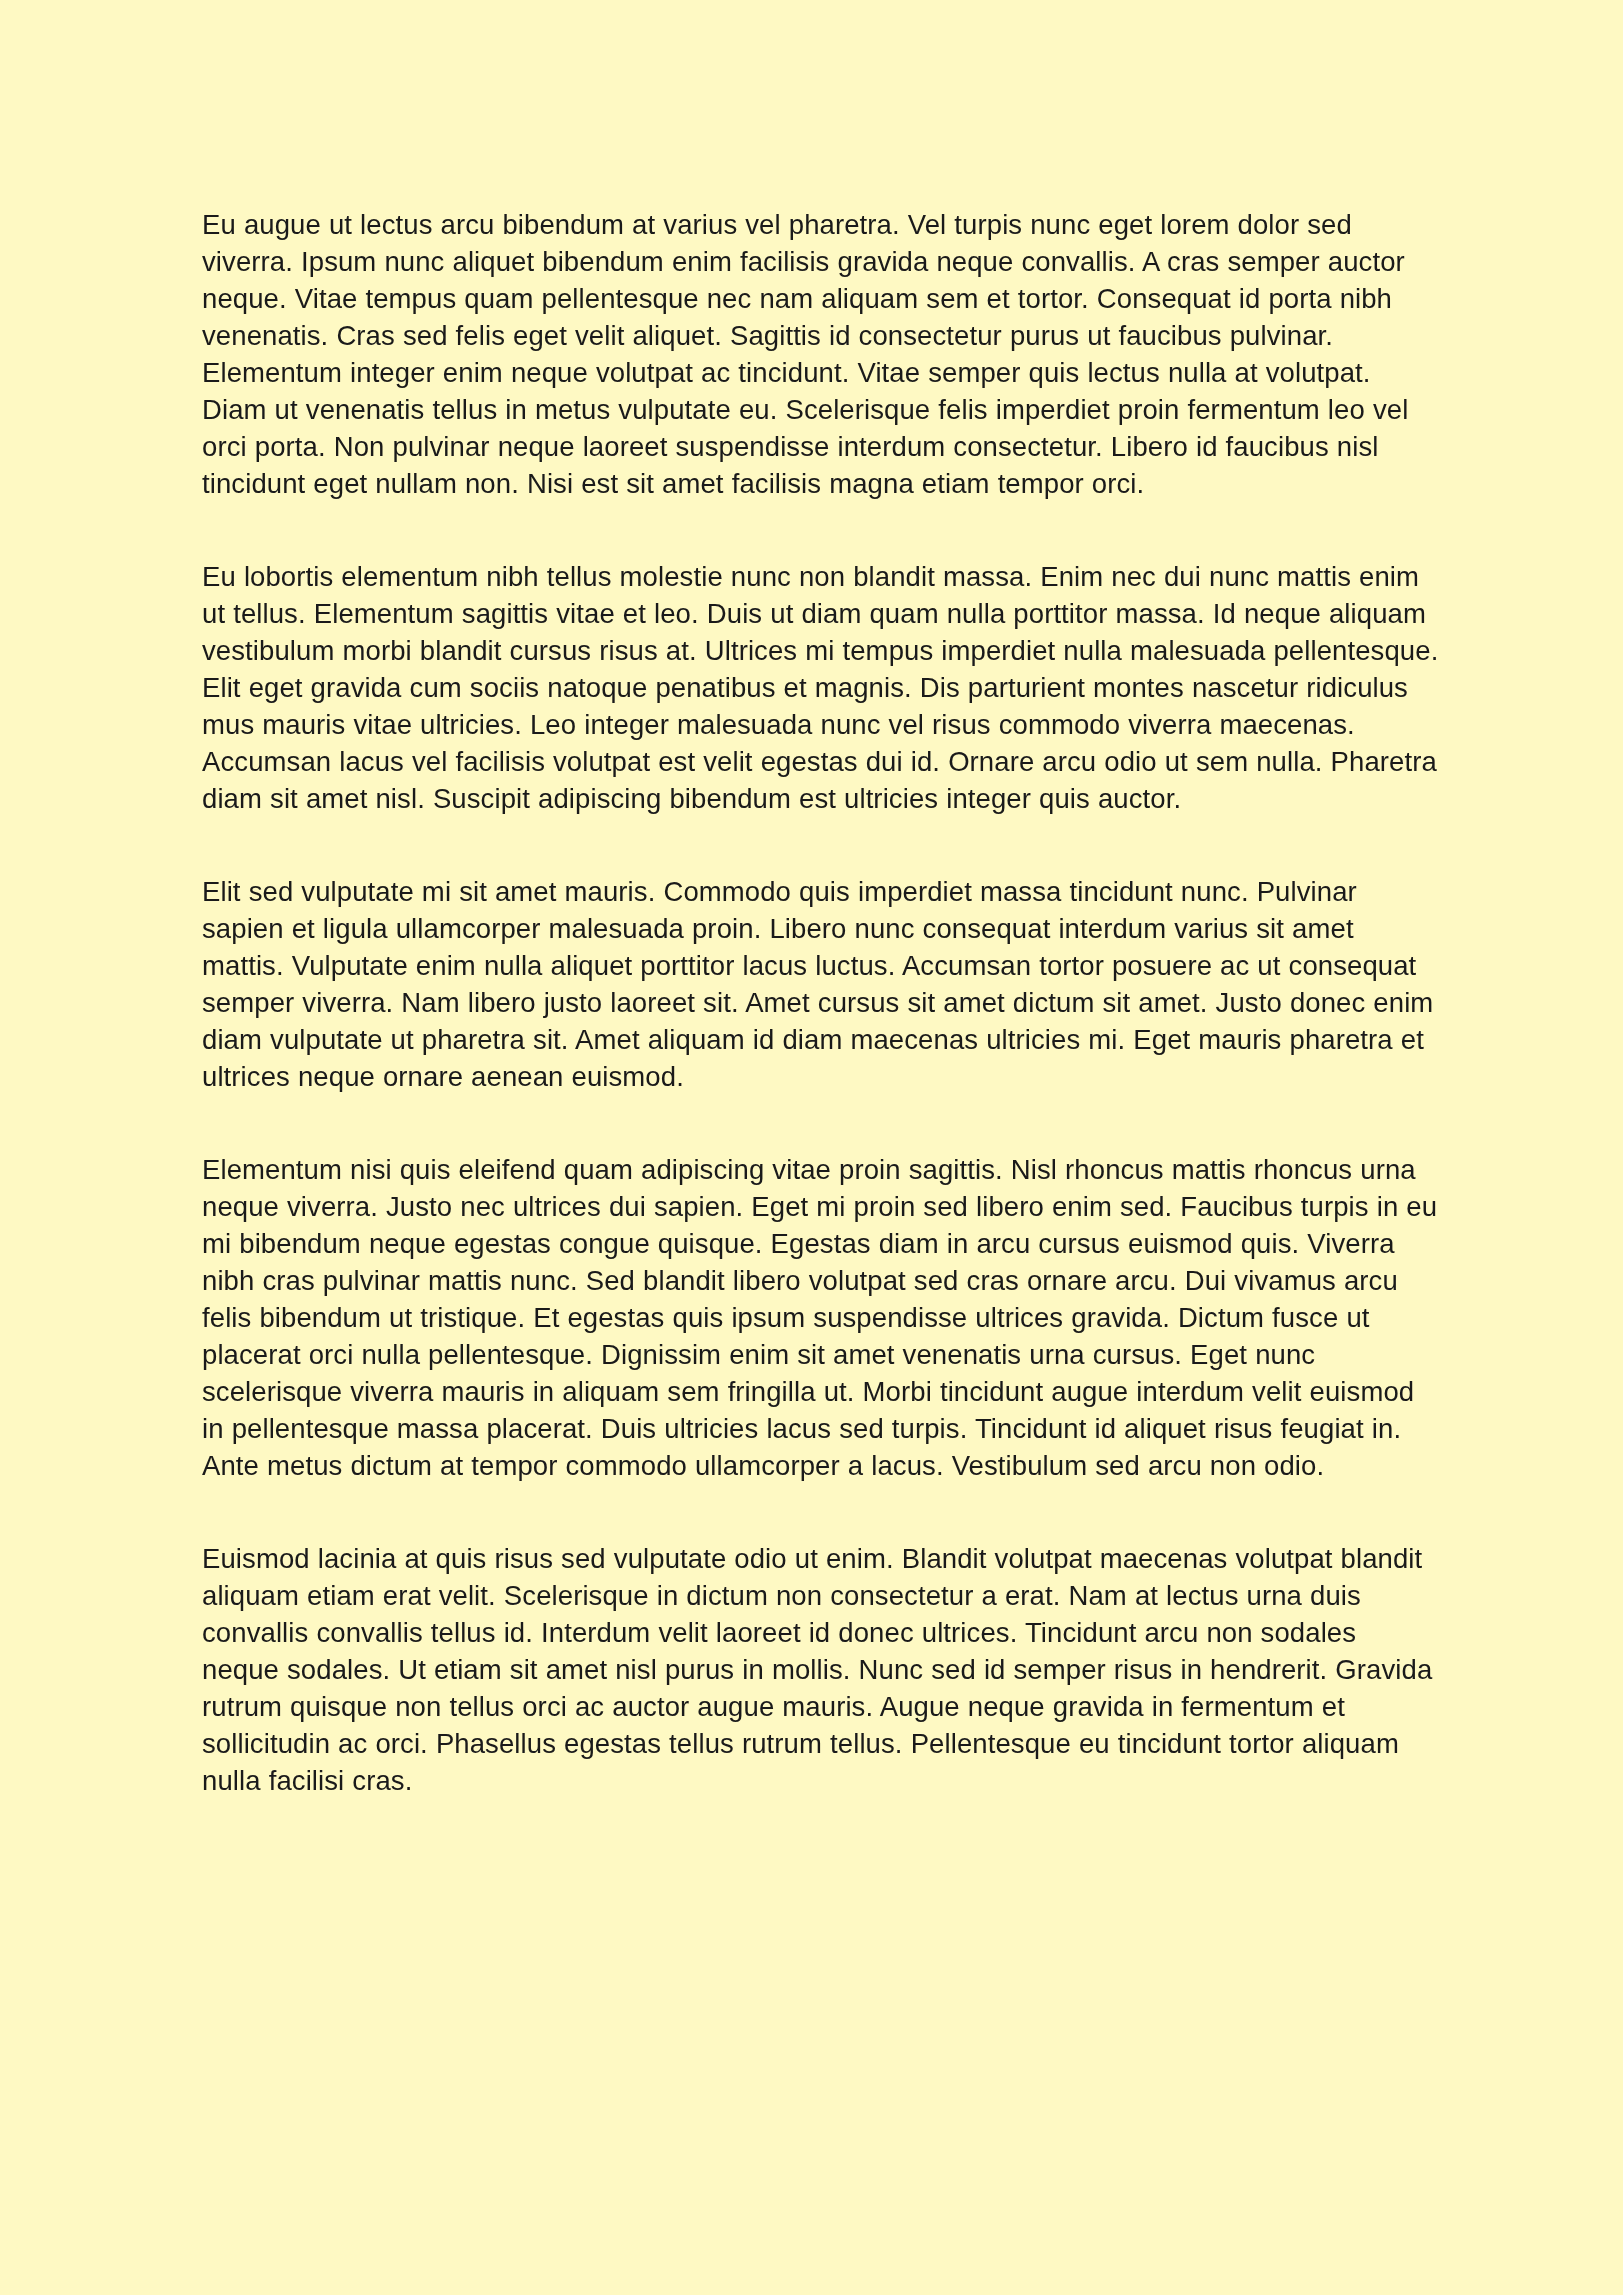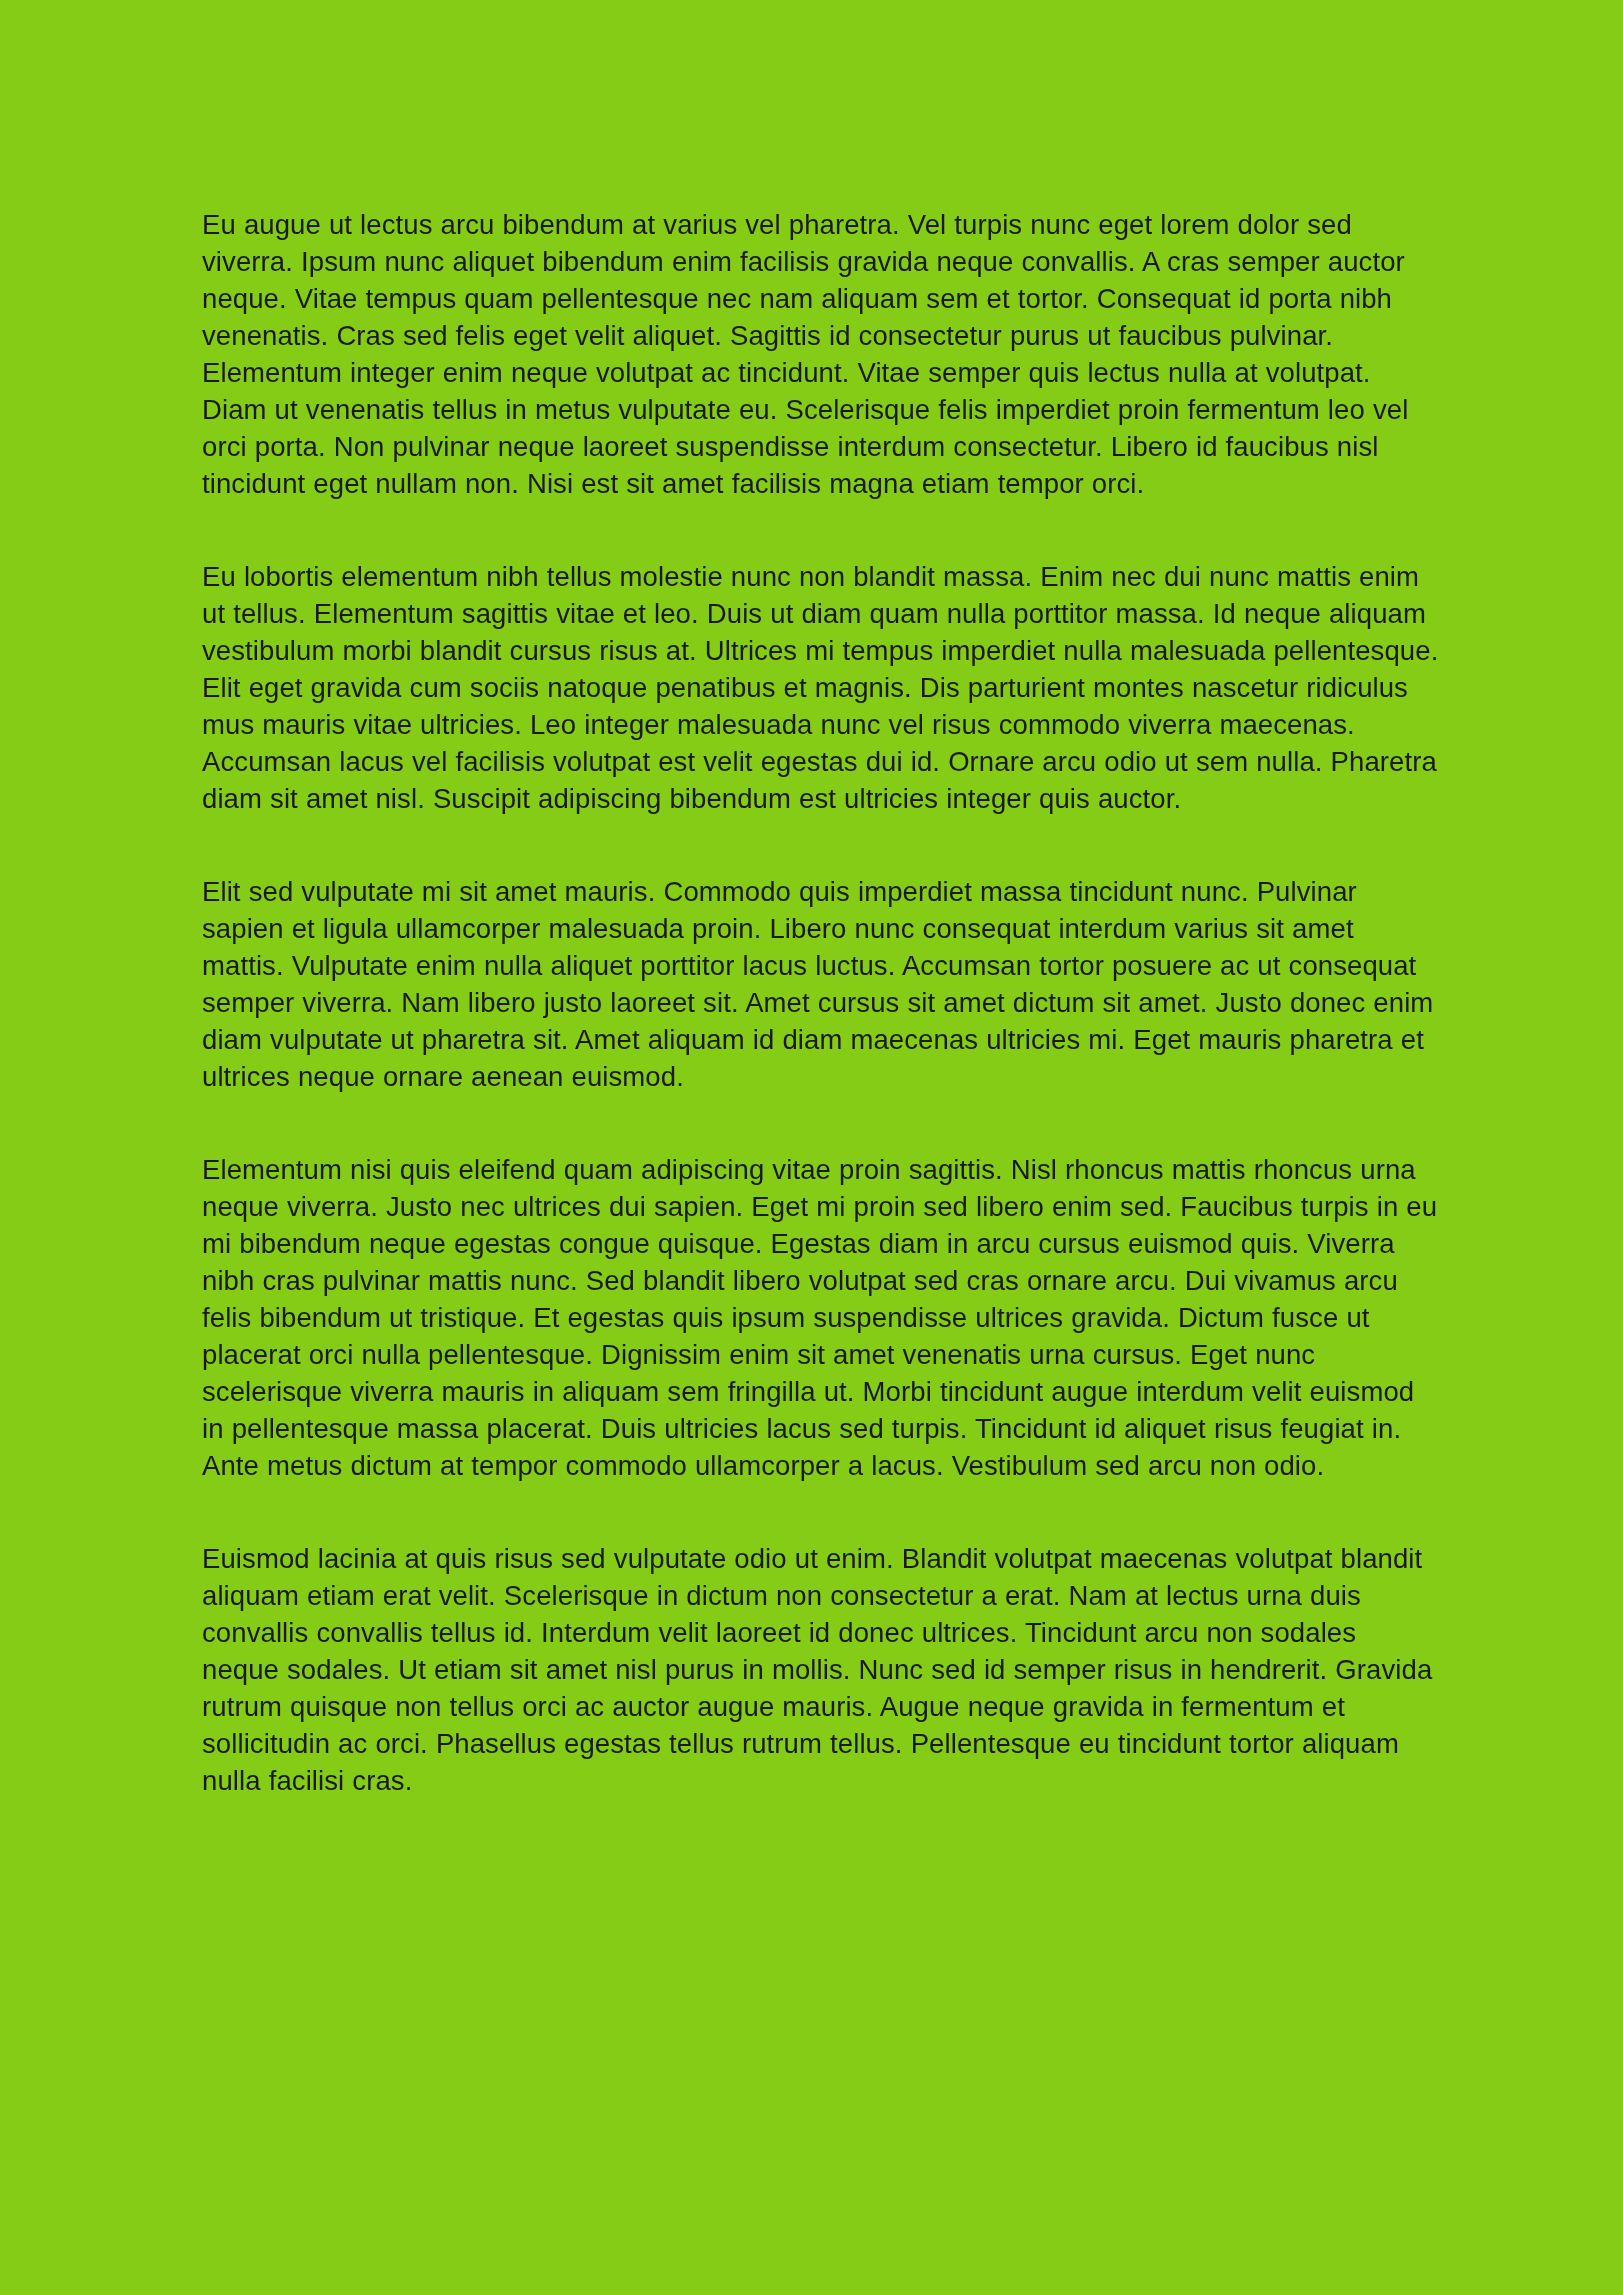--- a/index.html
+++ b/index.html
@@ -4,21 +4,21 @@
 <style>
   * { margin: 0; padding: 0; box-sizing: border-box; }
   html, body {
     background: #ffffff;
     font-family: "Liberation Sans", "DejaVu Sans", sans-serif;
   }
   .page {
     position: relative;
     width: 1623px;
     height: 2295px;
-    background: #84cc16;
+    background: #fef9c3;
     overflow: hidden;
   }
   .content {
     position: absolute;
     top: 206px;
     left: 202px;
     width: 1237px;
   }
   .content p {
     color: #1a1a1a;

